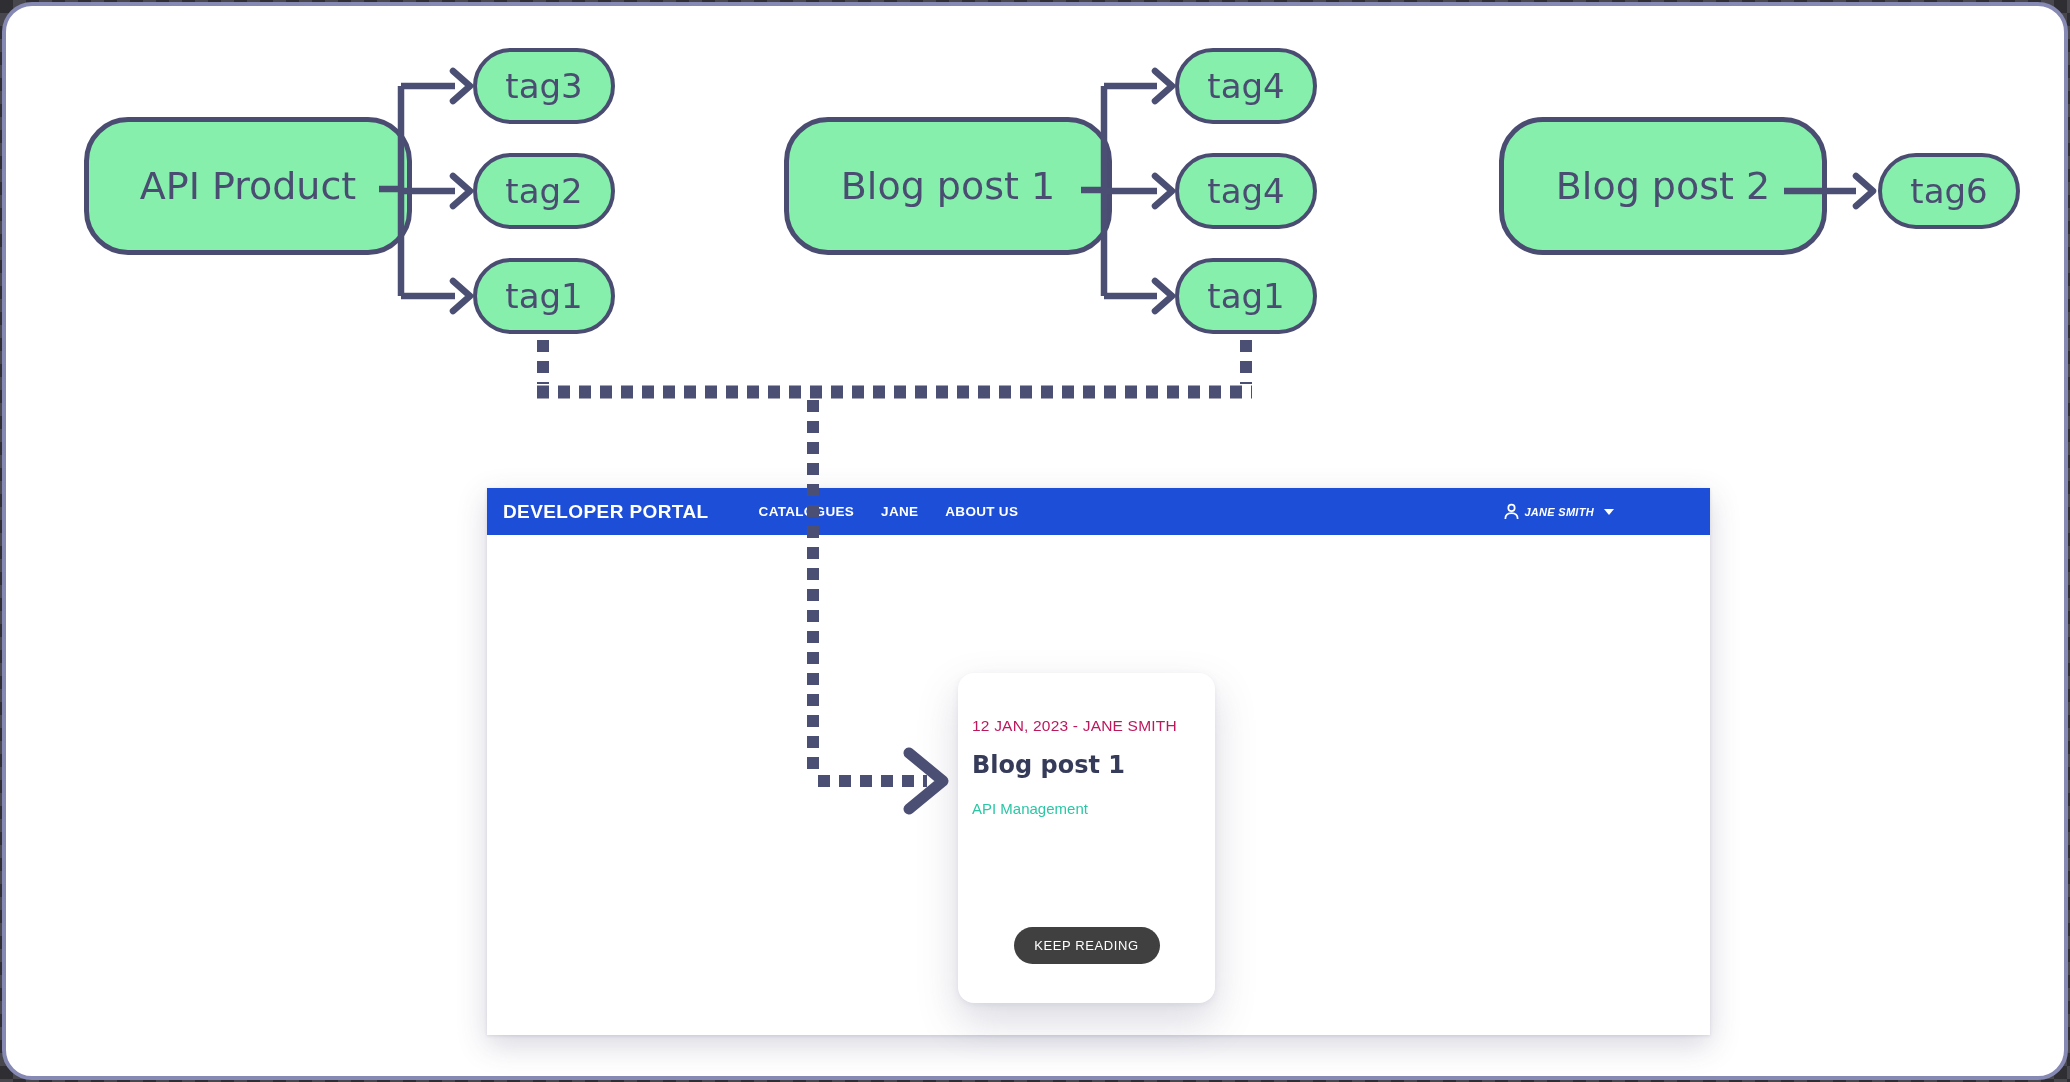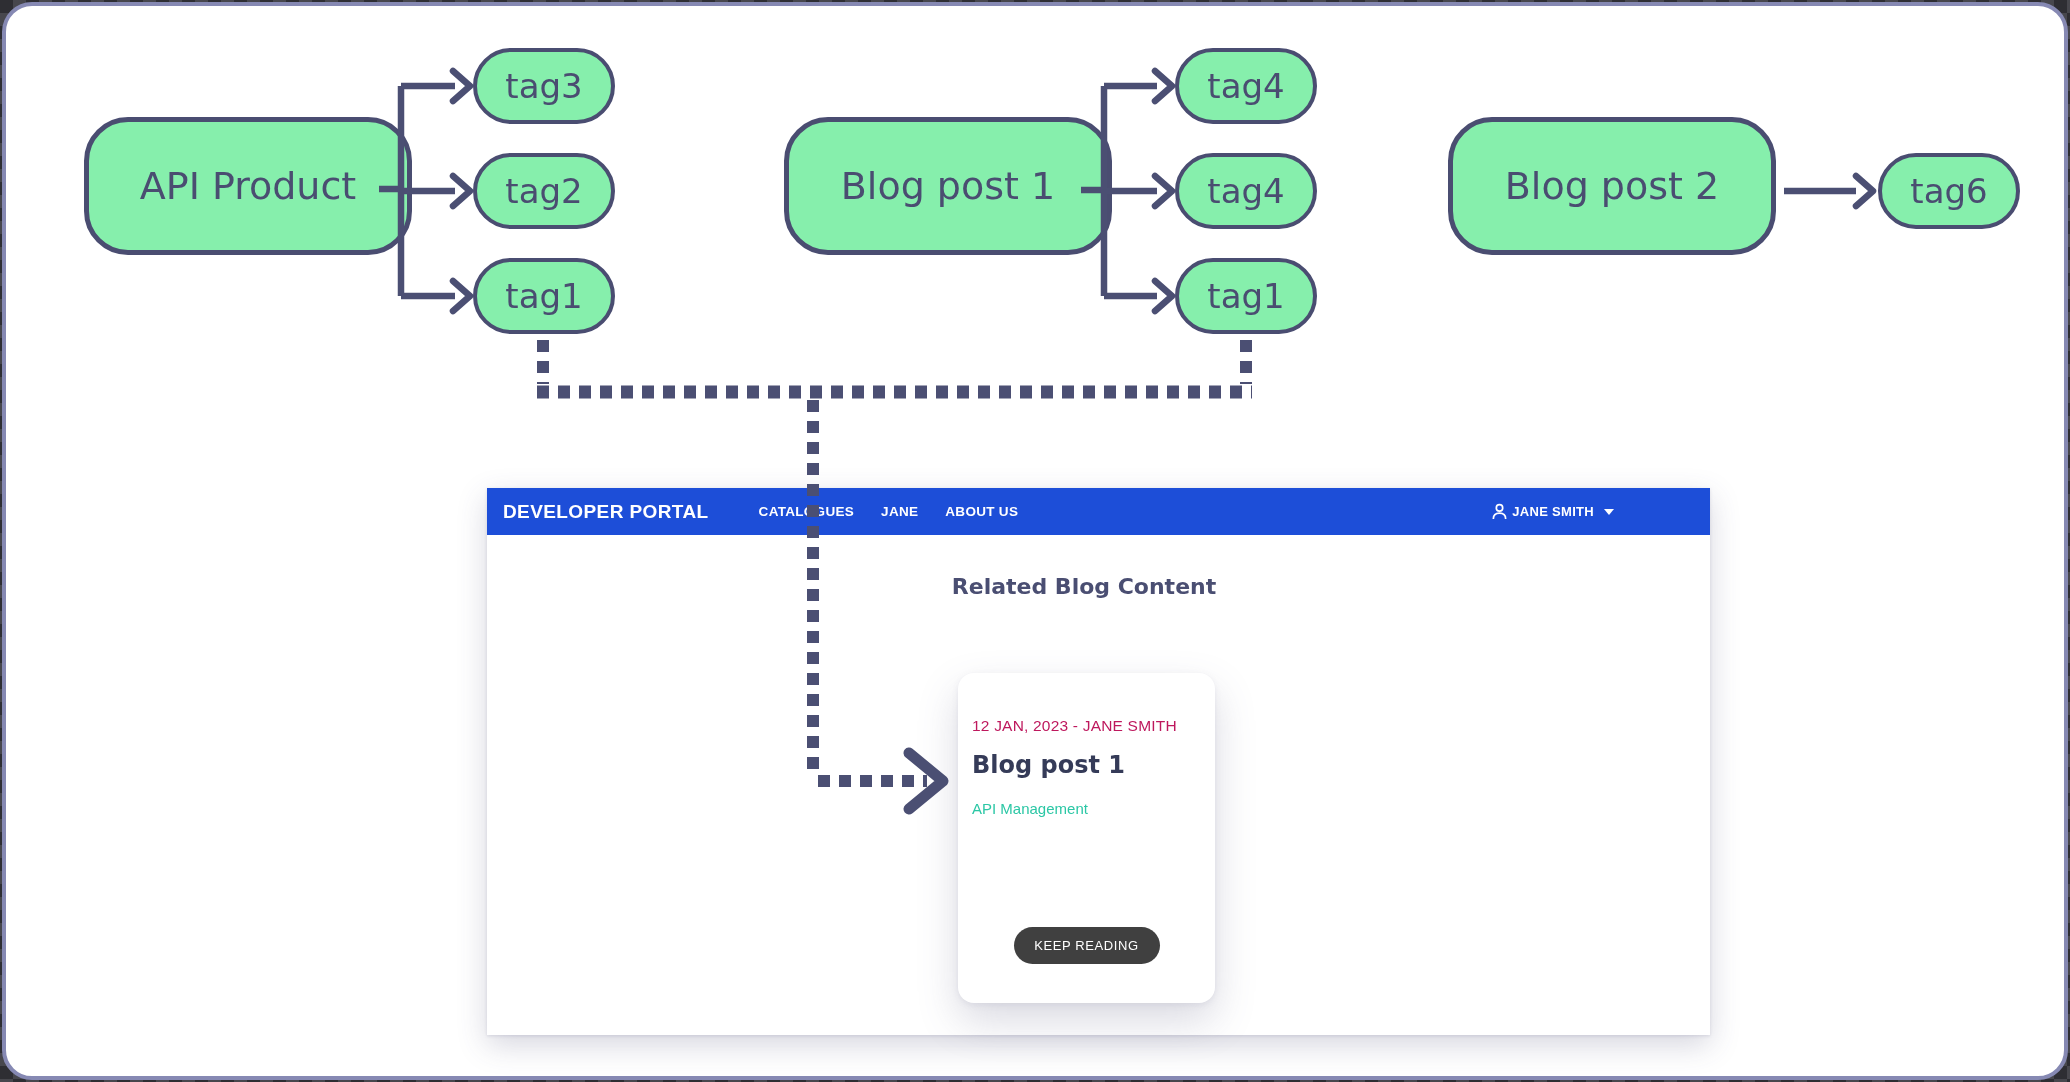--- a/index.html
+++ b/index.html
@@ -45,21 +45,21 @@
   .navbar {
     height:47px; background:#1d4ed8;
     display:flex; align-items:center;
     padding-left:16px;
     font-family:"Liberation Sans", sans-serif;
   }
   .brand { color:#fff; font-size:19px; font-weight:800; letter-spacing:.4px; white-space:nowrap; }
   .nav-items { display:flex; gap:27px; margin-left:50px; }
   .nav-items a { color:#fff; font-size:13.5px; font-weight:700; letter-spacing:.3px; text-decoration:none; white-space:nowrap; cursor:pointer; }
   .user-menu { margin-left:auto; margin-right:96px; display:flex; align-items:center; gap:4px; color:#fff; cursor:pointer; }
-  .user-name { font-size:13px; font-weight:700; letter-spacing:.3px; white-space:nowrap; }
+  .user-name { font-size:11px; font-weight:700; letter-spacing:.3px; white-space:nowrap;font-style:italic; }
   .caret { width:0; height:0; margin-left:6px; border-left:5px solid transparent; border-right:5px solid transparent; border-top:6px solid #fff; }
   .window-content { position:relative; width:100%; height:500px; background:#fff; }
   .section-title {
     position:absolute; top:39px; left:0; width:1194px;
     text-align:center;
     font-size:22px; font-weight:600; color:#4A4E72;
   }
   .blog-card {
     position:absolute; left:471px; top:138px; width:257px; height:330px;
     background:#fff; border-radius:16px;
@@ -103,21 +103,21 @@
 <div class="node pill accent-teal" style="left:1175px; top:48px;">
   <span>tag4</span>
 </div>
 <div class="node pill accent-teal" style="left:1175px; top:153px;">
   <span>tag4</span>
 </div>
 <div class="node pill accent-teal" style="left:1175px; top:258px;">
   <span>tag1</span>
 </div>
 
-<div class="node box accent-teal" style="left:1417px; top:117px;">
+<div class="node box accent-teal" style="left:1468px; top:117px;">
   <span>Blog post 2</span>
 </div>
 <div class="node pill accent-teal" style="left:1878px; top:153px;">
   <span>tag6</span>
 </div>
 
 <div class="browser">
   <div class="navbar">
     <span class="brand">DEVELOPER PORTAL</span>
     <div class="nav-items">
@@ -128,21 +128,20 @@
     <div class="user-menu">
       <svg width="17" height="17" viewBox="0 0 16 16">
         <circle cx="8" cy="4.6" r="3" fill="none" stroke="#ffffff" stroke-width="1.6"></circle>
         <path d="M2.2,15 C2.2,11.4 4.8,9.6 8,9.6 C11.2,9.6 13.8,11.4 13.8,15" fill="none" stroke="#ffffff" stroke-width="1.6"></path>
       </svg>
       <span class="user-name">JANE SMITH</span>
       <span class="caret"></span>
     </div>
   </div>
   <div class="window-content">
-    <div class="section-title">Related Blog Content</div>
     <div class="blog-card">
       <div class="card-meta">12 JAN, 2023 - JANE SMITH</div>
       <div class="card-title">Blog post 1</div>
       <a class="card-tag">API Management</a>
       <button class="keep-reading">KEEP READING</button>
     </div>
   </div>
 </div>
 
 <svg class="connectors" width="2070" height="1082" viewBox="0 0 2070 1082">

